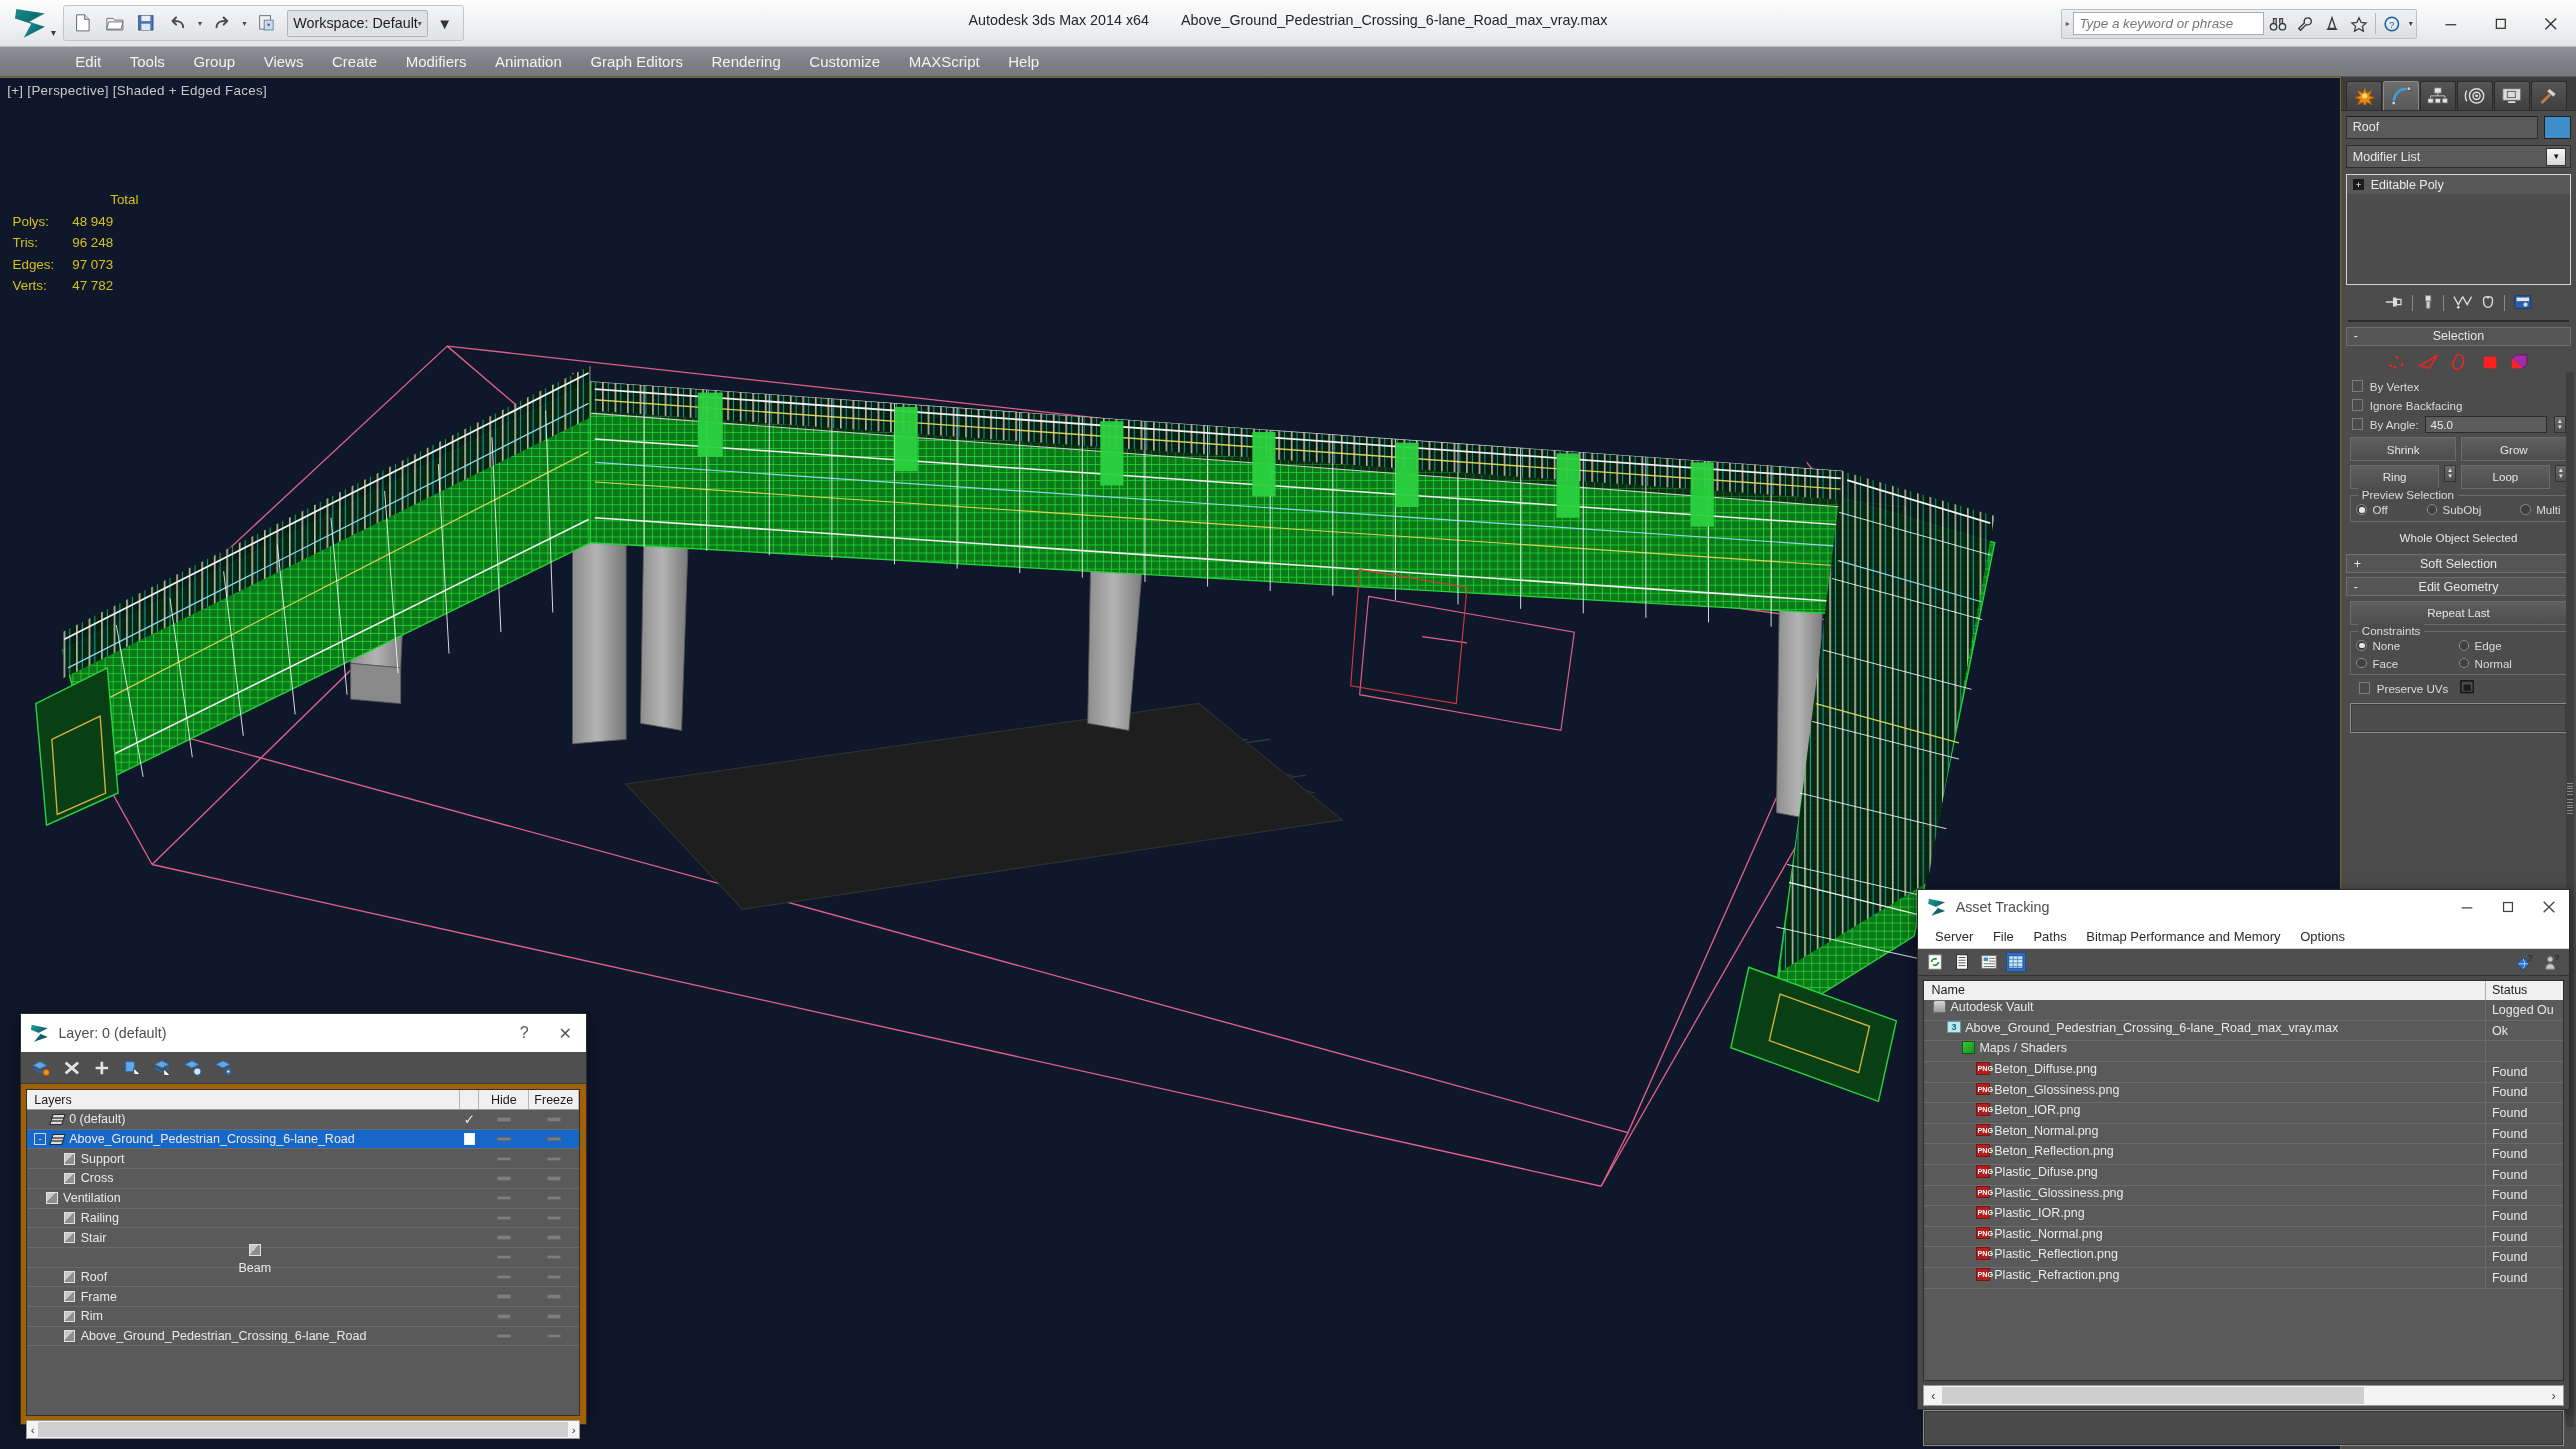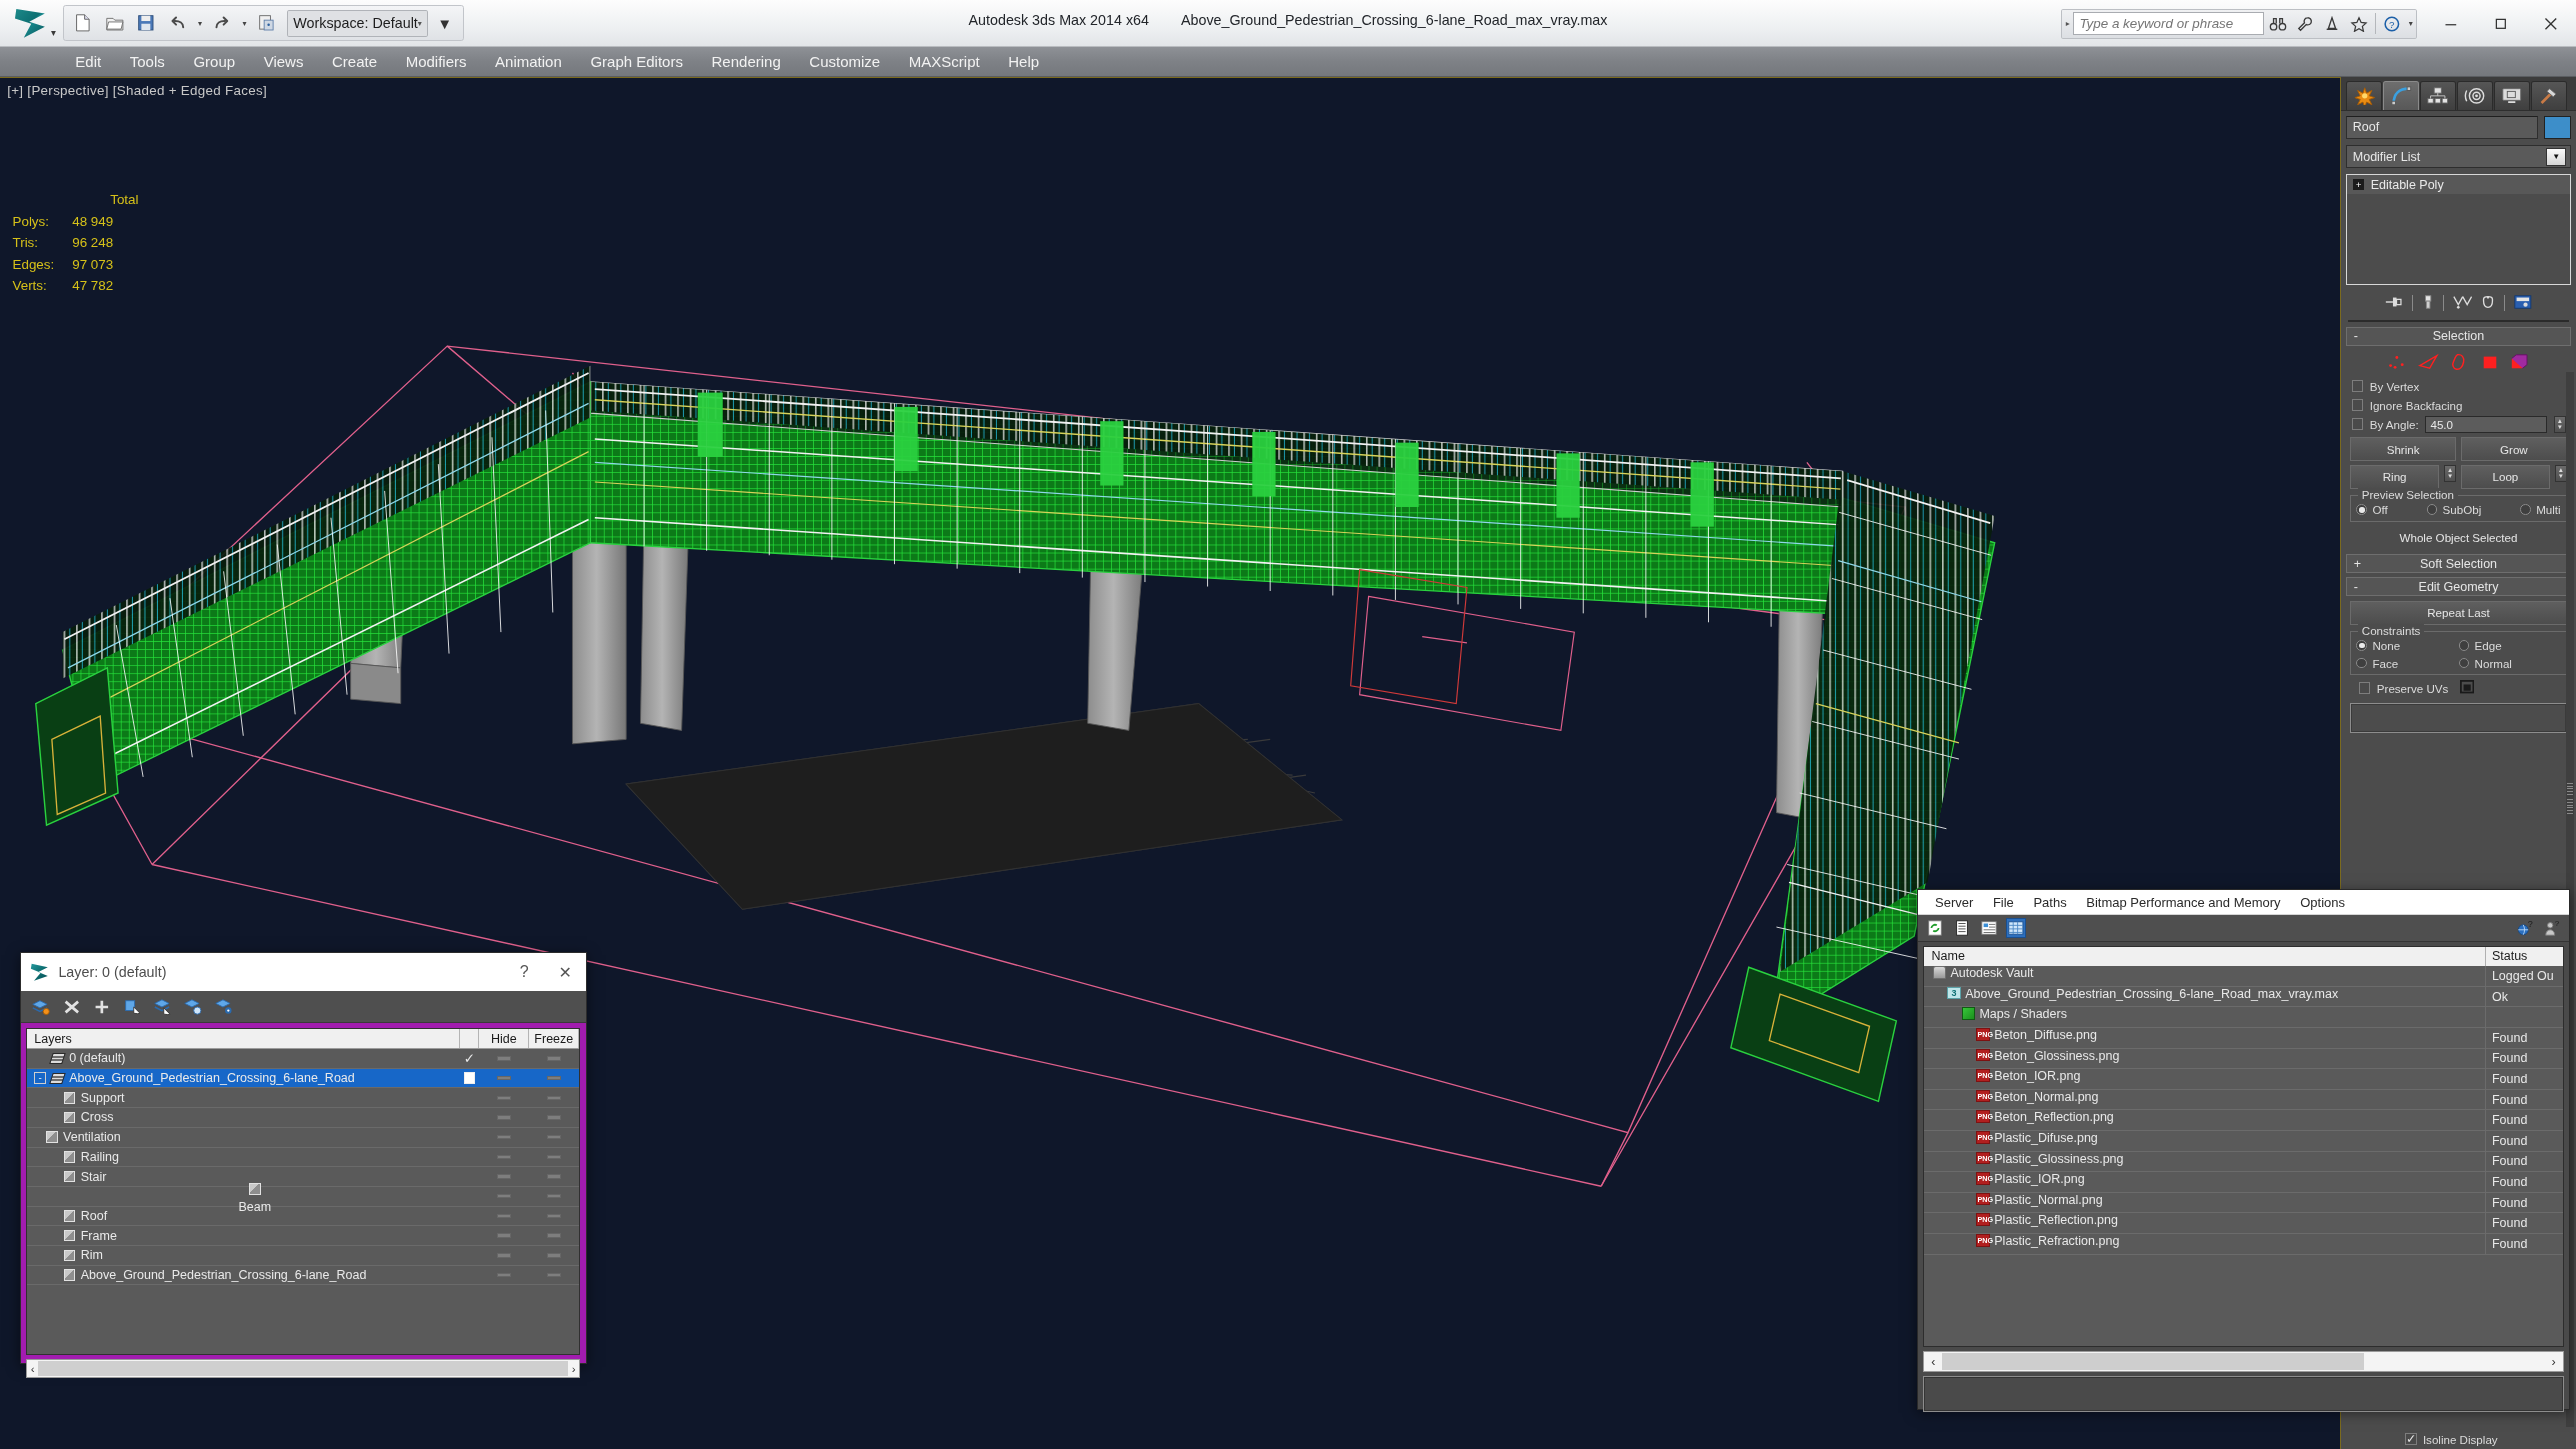--- a/index.html
+++ b/index.html
@@ -230,22 +230,22 @@
     display: flex; align-items: center; gap: 6.3px; padding-left: 64px;
     font-size: 11.6px; color: #dcdcdc; background: #4c4c4c;
   }
   .blank-panel {
     margin: 5.4px 3.6px; height: 30px; background: #4c4c4c;
     border: 0.9px solid #8d8d8d; box-shadow: inset 0 0 0 0.9px #3a3a3a;
   }
 
   
   .layerdlg {
-    position: absolute; left: 19.7px; top: 952px; width: 567px; height: 412px;
-    background: #a21caf; border: 0.9px solid #2c2c2c;
+    position: absolute; left: 19.7px; top: 1013px; width: 567px; height: 412px;
+    background: #a16207; border: 0.9px solid #2c2c2c;
     box-shadow: 0 2.7px 12.5px rgba(0,0,0,.5);
   }
   .dlg-title {
     height: 38px; background: #ffffff; display: flex; align-items: center;
     padding-left: 9px; gap: 9px;
   }
   .dlg-ico {
     width: 19.7px; height: 19.7px;
     background: linear-gradient(135deg,#2aa0a4 0%,#0d6f72 50%,#07494f 100%);
     clip-path: polygon(10% 8%, 92% 26%, 44% 50%, 92% 70%, 22% 94%, 56% 54%, 6% 34%);
@@ -1169,20 +1169,41 @@
     </div>
 
     <div class="hscroll">
       <span class="hs-arrow">‹</span>
       <span style="flex:1; height:14.3px; background:#cfcfcf; margin:0 3.6px"></span>
       <span class="hs-arrow">›</span>
     </div>
   </div>
 
   <div class="assetdlg">
+    <div class="at-title">
+      <span class="dlg-ico"></span>
+      <span class="dlg-title-text">Asset Tracking</span>
+      <span class="dlg-title-btns">
+        <span>
+          <svg width="18" height="16" viewBox="0 0 20 18">
+              <path d="M4 10h12" stroke="#444" stroke-width="1.4"></path>
+            </svg>
+        </span>
+        <span>
+          <svg width="18" height="16" viewBox="0 0 20 18">
+              <rect x="5" y="4" width="10" height="10" fill="none" stroke="#444" stroke-width="1.4"></rect>
+            </svg>
+        </span>
+        <span>
+          <svg width="18" height="16" viewBox="0 0 20 18">
+              <path d="M4 3l12 12M16 3L4 15" stroke="#444" stroke-width="1.5"></path>
+            </svg>
+        </span>
+      </span>
+    </div>
 
     <div class="at-menubar">
       <span class="at-menu">Server</span>
       <span class="at-menu">File</span>
       <span class="at-menu">Paths</span>
       <span class="at-menu">Bitmap Performance and Memory</span>
       <span class="at-menu">Options</span>
     </div>
 
     <div class="at-toolbar">

